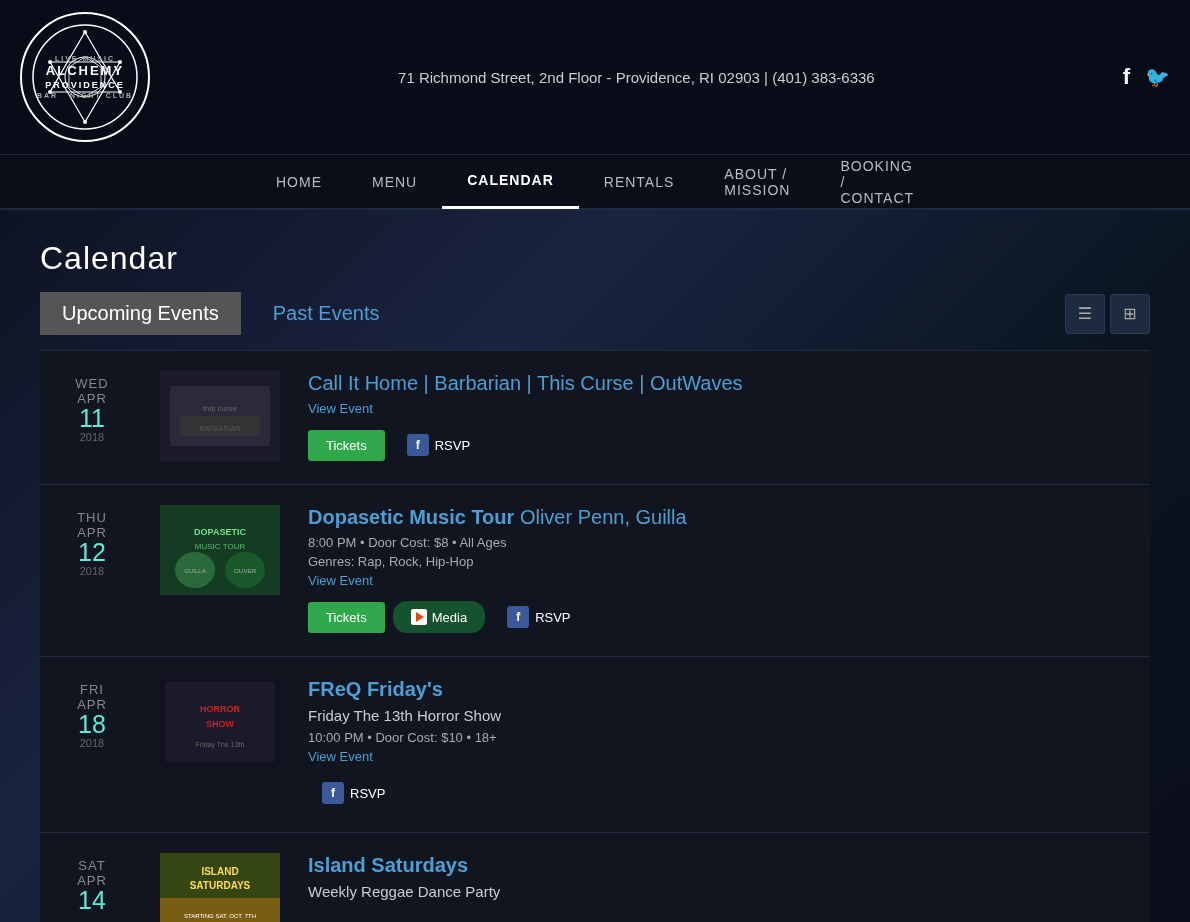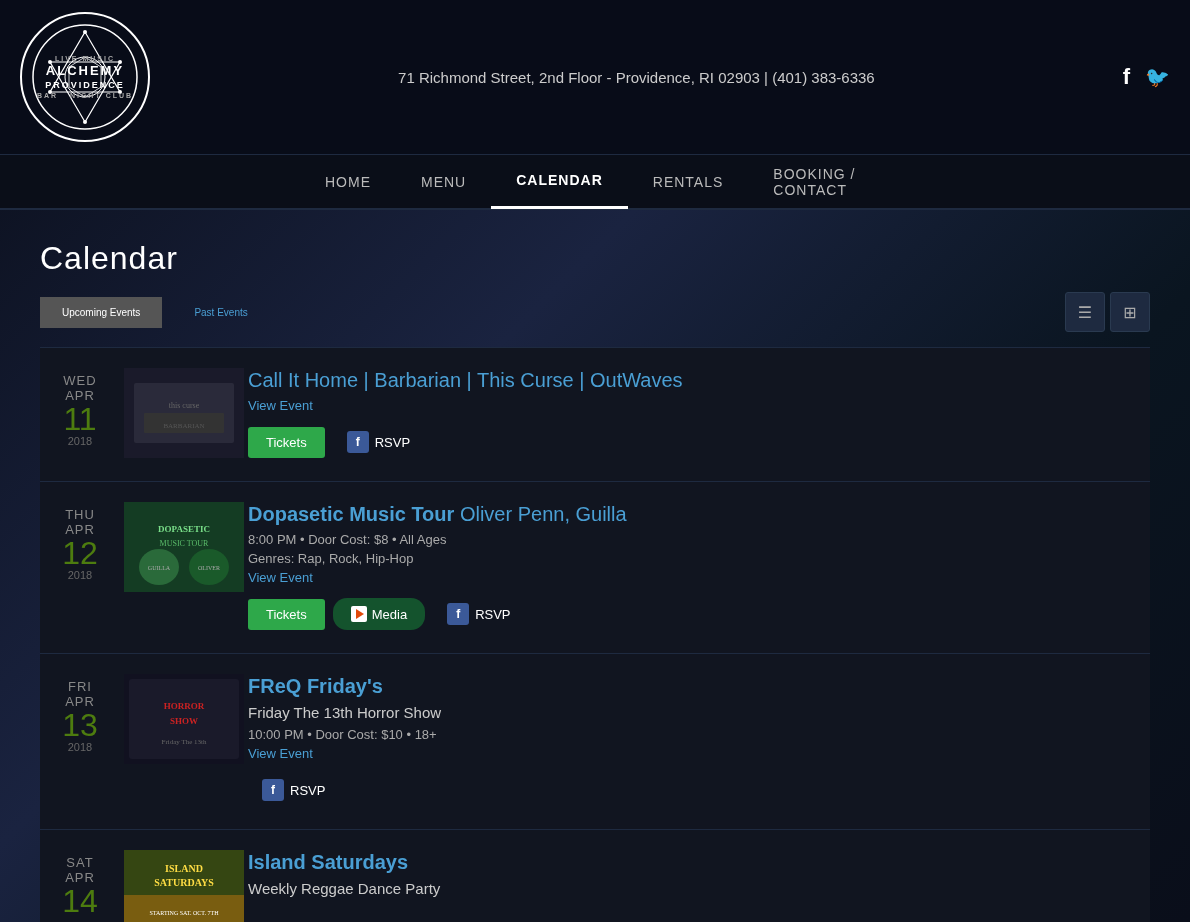--- a/index.html
+++ b/index.html
@@ -139,21 +139,21 @@
       align-items: center;
       justify-content: space-between;
       padding: 0 40px 15px;
     }
     .tab-group {
       display: flex;
       gap: 0;
     }
     .tab-btn {
       padding: 10px 22px;
-      font-size: 10px;
+      font-size: 20px;
       cursor: pointer;
       border: none;
       font-weight: 500;
     }
     .tab-btn.active {
       background: #555;
       color: #fff;
     }
     .tab-btn.inactive {
       background: transparent;
@@ -182,61 +182,60 @@
       padding: 0 40px;
       display: flex;
       flex-direction: column;
       gap: 0;
     }
     .event-card {
       background: #111520;
       border-top: 1px solid #1e2a40;
       display: flex;
       align-items: flex-start;
-      padding: 20px 0;
-      gap: 4px;
+      padding: 20px 12px;
+      gap: 28px;
     }
     .event-date {
       min-width: 80px;
       text-align: center;
       color: #aaa;
       padding-top: 5px;
     }
     .event-date .day-name {
       font-size: 13px;
       text-transform: uppercase;
       letter-spacing: 1px;
       color: #888;
     }
     .event-date .month {
       font-size: 13px;
       text-transform: uppercase;
       letter-spacing: 1px;
       color: #888;
     }
     .event-date .day-num {
-      font-size: 32px;
-      color: #4d7c0f;
+      font-size: 25px;
+      color: #5eead4;
       line-height: 1;
       font-weight: 300;
     }
     .event-date .year {
       font-size: 11px;
       color: #666;
     }
     .event-thumb {
       width: 120px;
       height: 90px;
       background: #701a75;
       flex-shrink: 0;
       overflow: hidden;
       display: flex;
       align-items: flex-end;
       justify-content: center;
-      font-family: Liberation Serif, serif;
     }
     .event-info {
       flex: 1;
     }
     .event-title {
       font-size: 20px;
       color: #4a9fd4;
       margin-bottom: 6px;
       line-height: 1.2;
     }
@@ -388,20 +387,21 @@
       <span class="social-icon" style="font-weight:bold; font-size:22px;">f</span>
       <span class="social-icon" style="font-size:20px;">🐦</span>
     </div>
   </div>
 
   <nav class="nav-bar">
     <a class="nav-item">HOME</a>
     <a class="nav-item">MENU</a>
     <a class="nav-item active">CALENDAR</a>
     <a class="nav-item">RENTALS</a>
+    <a class="nav-item">ABOUT / MISSION</a>
     <a class="nav-item">BOOKING / CONTACT</a>
   </nav>
 
   <div class="page-title-area">
     <h1 class="page-title">Calendar</h1>
   </div>
 
   <div class="tabs-row">
     <div class="tab-group">
       <button class="tab-btn active">Upcoming Events</button>
@@ -487,21 +487,21 @@
             <span>RSVP</span>
           </button>
         </div>
       </div>
     </div>
 
     <div class="event-card">
       <div class="event-date">
         <div class="day-name">Fri</div>
         <div class="month">APR</div>
-        <div class="day-num">13</div>
+        <div class="day-num">18</div>
         <div class="year">2018</div>
       </div>
       <div class="event-thumb">
         <div class="thumb-3">
           <svg width="120" height="90" viewBox="0 0 120 90">
             <rect width="120" height="90" fill="#111120"></rect>
             <rect x="5" y="5" width="110" height="80" fill="#1a1a2a" rx="3"></rect>
             <text x="60" y="35" fill="#cc2222" font-size="9" text-anchor="middle" font-weight="bold">HORROR</text>
             <text x="60" y="50" fill="#cc2222" font-size="9" text-anchor="middle" font-weight="bold">SHOW</text>
             <text x="60" y="70" fill="#666" font-size="7" text-anchor="middle">Friday The 13th</text>

